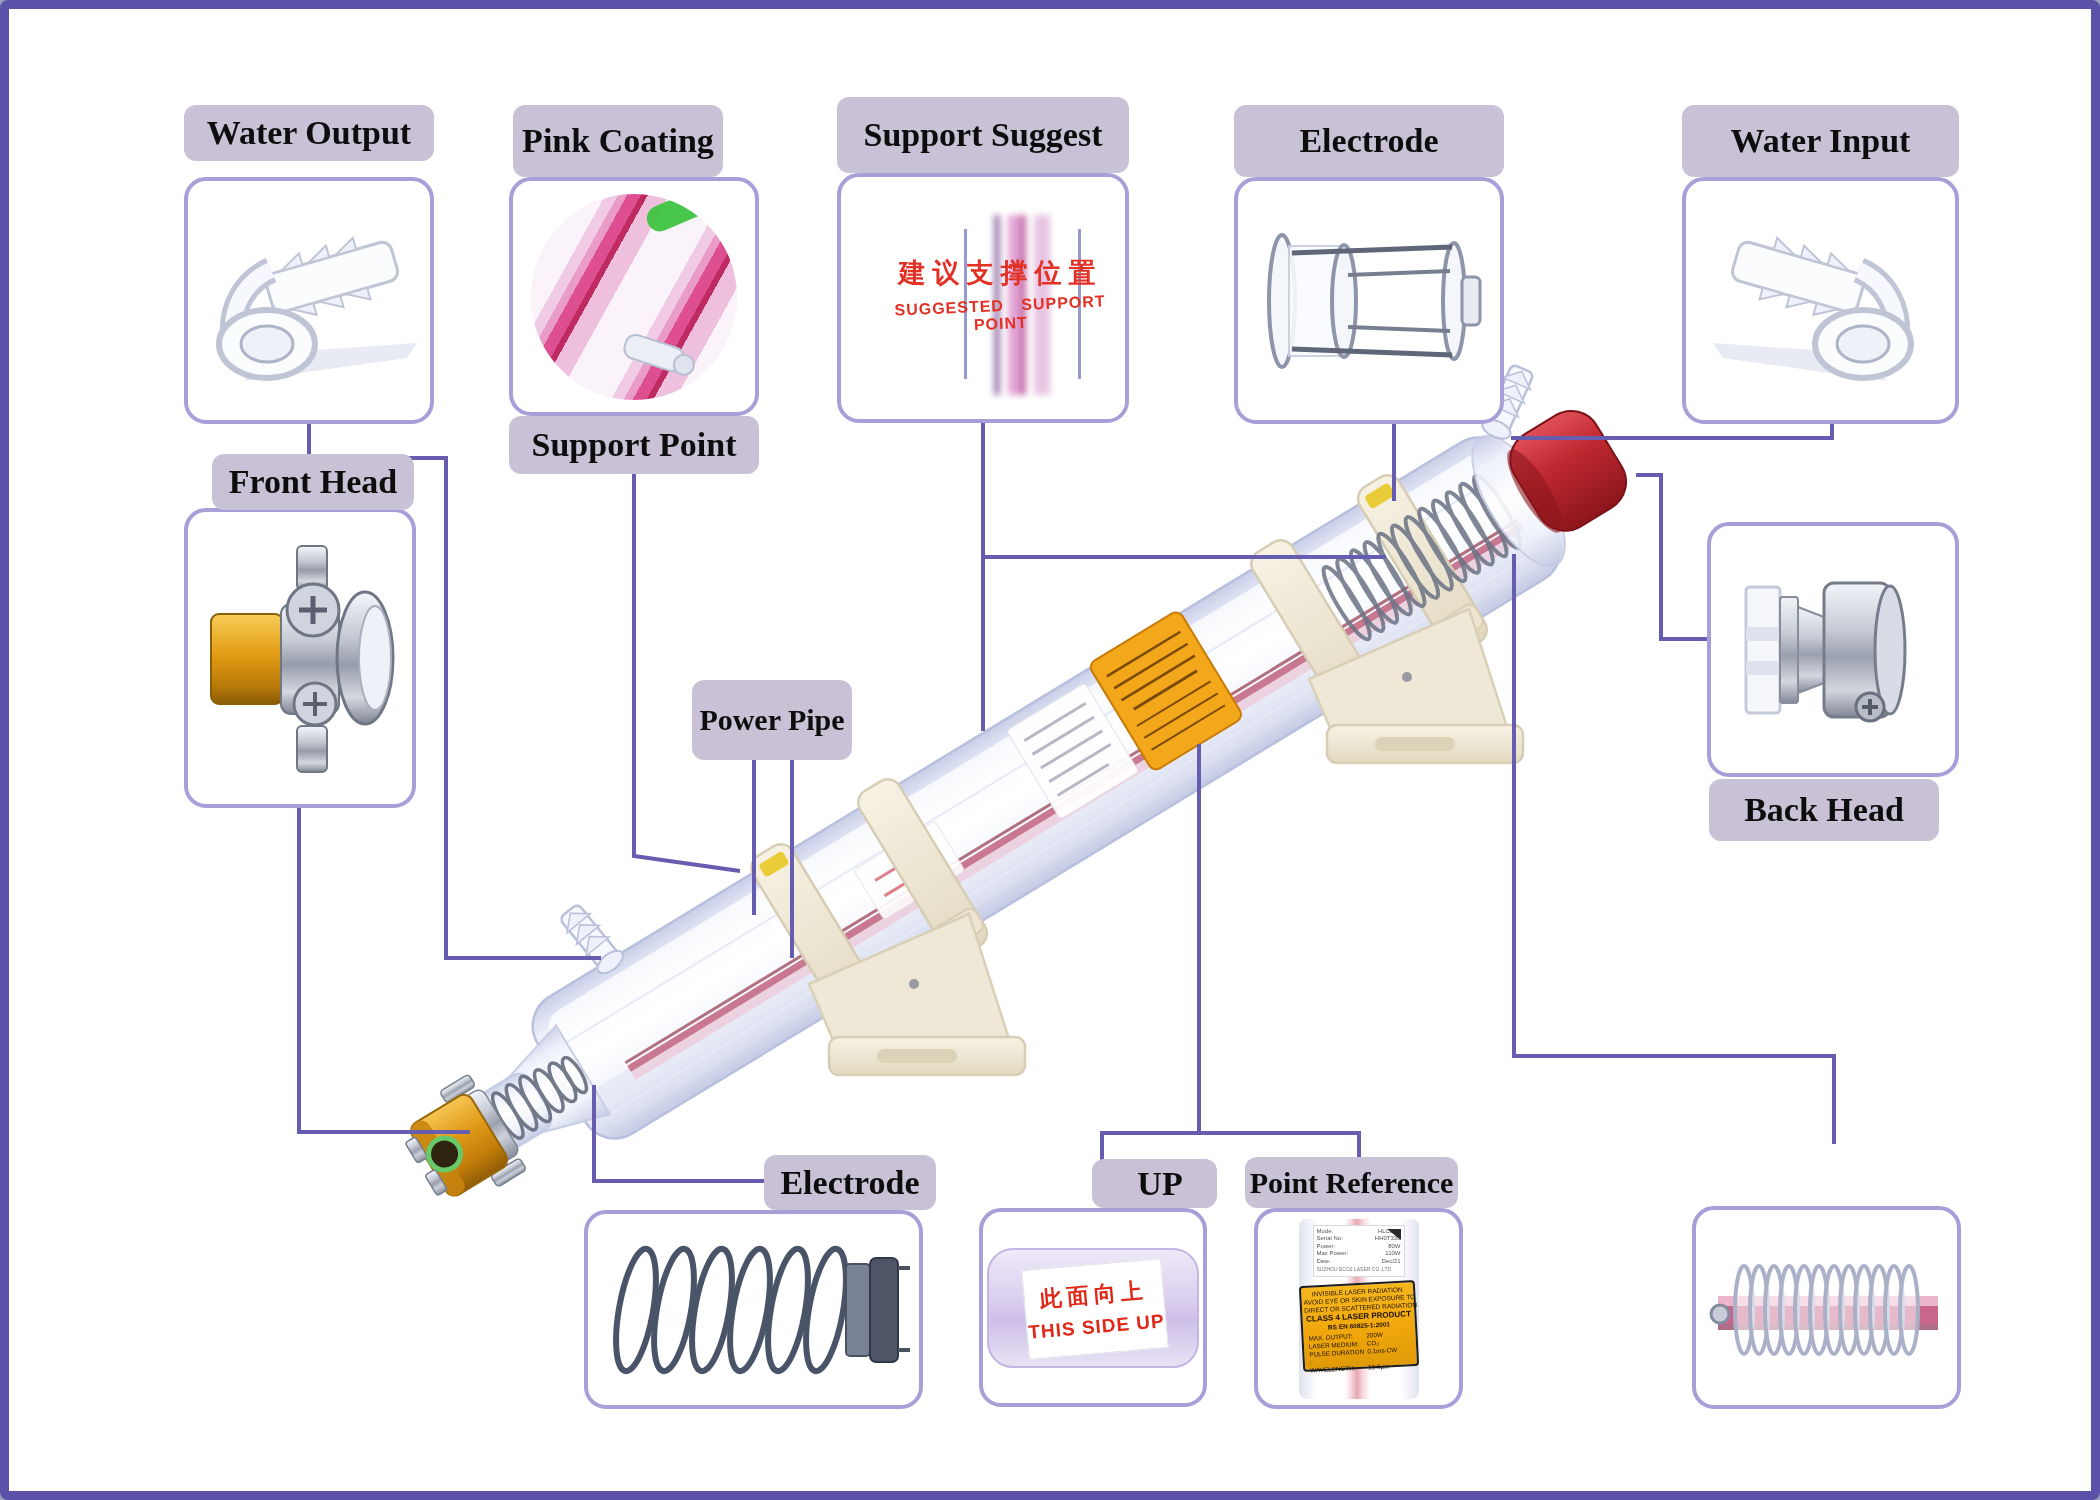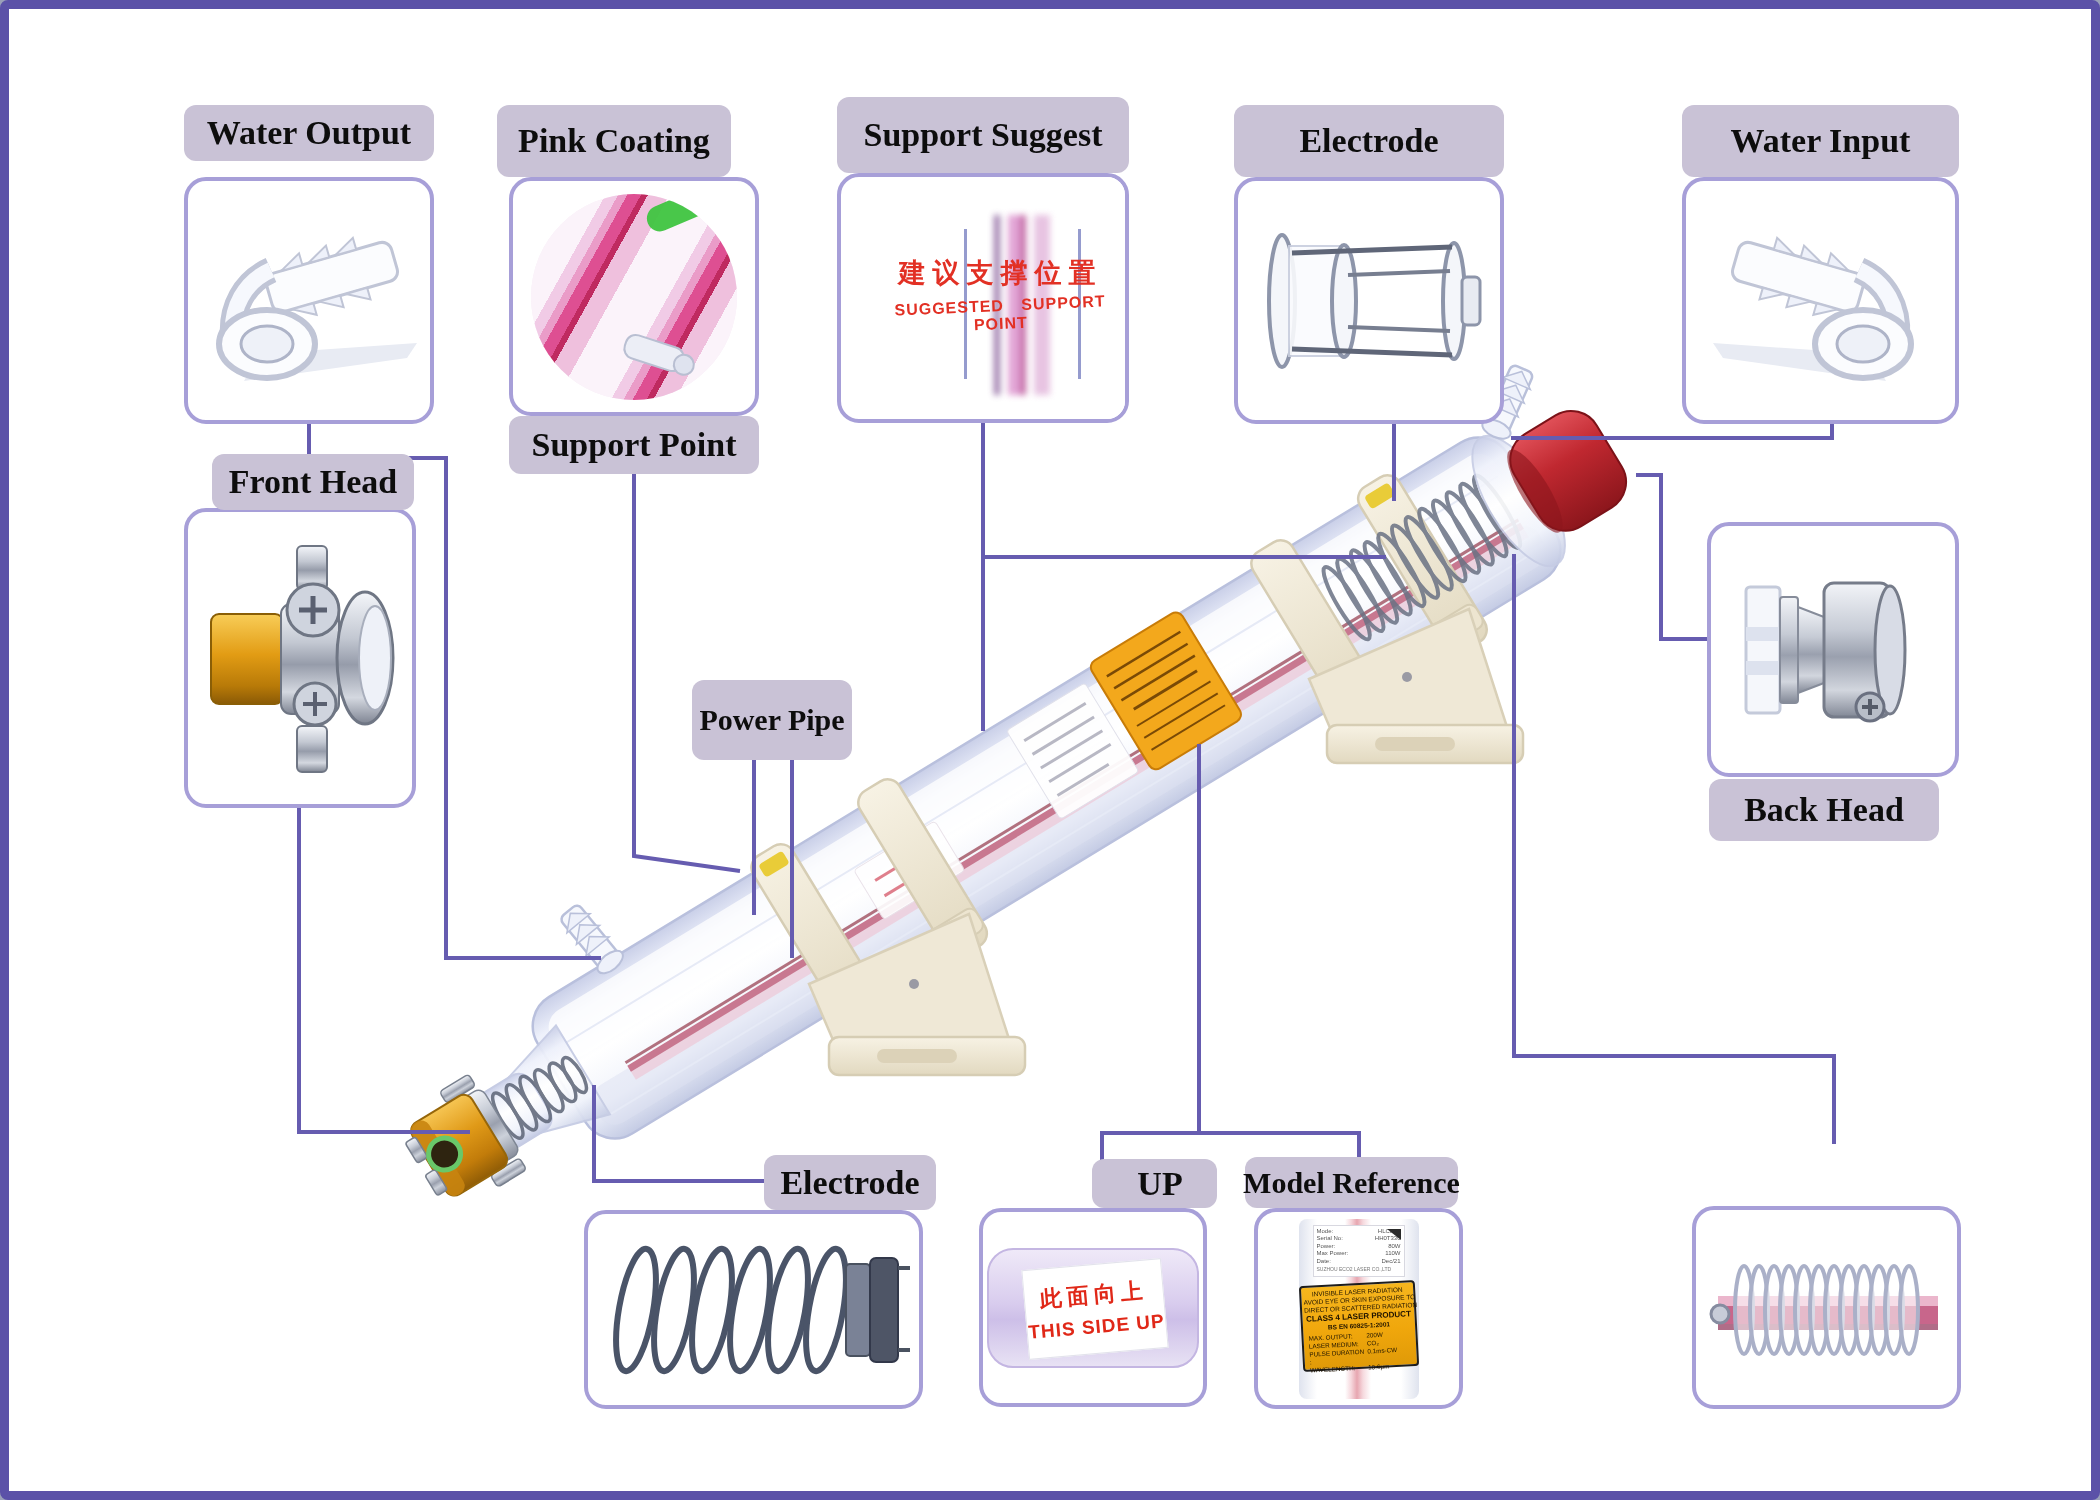--- a/index.html
+++ b/index.html
@@ -276,21 +276,21 @@
         <polygon points="124,112 146,124 146,112" fill="#eef1fa" stroke="#c0c5d6" stroke-width="2"></polygon>
         <polygon points="152,112 174,124 174,112" fill="#eef1fa" stroke="#c0c5d6" stroke-width="2"></polygon>
       </g>
       <path d="M82,84 C55,96 42,122 44,150" fill="none" stroke="#c0c5d6" stroke-width="26"></path>
       <path d="M82,84 C55,96 42,122 44,150" fill="none" stroke="#f6f8fd" stroke-width="16"></path>
       <ellipse cx="78" cy="158" rx="48" ry="34" fill="#fbfcfe" stroke="#c0c5d6" stroke-width="6"></ellipse>
       <ellipse cx="78" cy="158" rx="26" ry="18" fill="#eef1f8" stroke="#aeb4c8" stroke-width="3"></ellipse>
     </svg>
   </div>
 
-  <div class="title-label" style="left:488px;top:96px;width:234px;height:72px;">
+  <div class="title-label" style="left:504px;top:96px;width:210px;height:72px;">
       <span>Pink Coating</span>
     </div>
   <div class="img-box" style="left:500px;top:168px;width:250px;height:239px;">
     <div class="pc-circle">
       <div class="pc-stripes"></div>
       <div class="pc-green"></div>
       <div class="pc-screw"></div>
     </div>
   </div>
   <div class="title-label" style="left:500px;top:407px;width:250px;height:58px;">
@@ -441,21 +441,21 @@
   <div class="img-box" style="left:970px;top:1199px;width:228px;height:199px;">
     <div class="up-frag">
       <div class="up-sticker">
         <div class="up-cn">此面向上</div>
         <div class="up-en">THIS SIDE UP</div>
       </div>
     </div>
   </div>
 
   <div class="title-label fs30" style="left:1236px;top:1148px;width:213px;height:51px;">
-      <span>Model Reference</span>
+      <span>Point Reference</span>
     </div>
   <div class="img-box" style="left:1245px;top:1199px;width:209px;height:201px;">
     <div class="mr-tube">
       <div class="mr-spec">
         <div class="mr-logo"></div>
         <div class="spec-row">
             <span>Mode:</span>
             <span>HLC80B</span>
           </div>
         <div class="spec-row">

